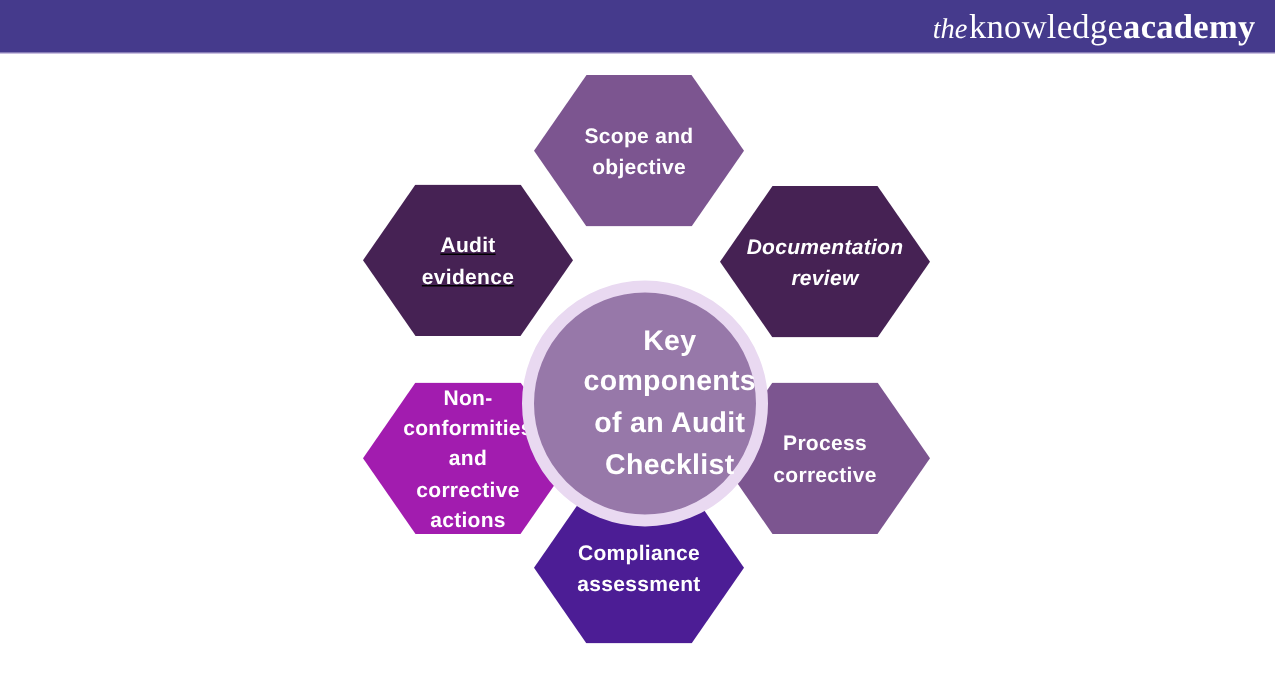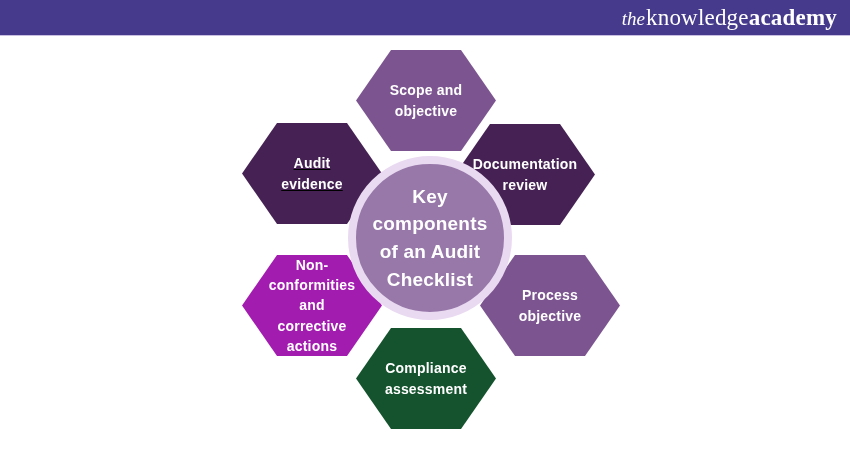--- a/index.html
+++ b/index.html
@@ -61,36 +61,36 @@
   .hex-label {
     color: #ffffff;
     font-size: 14px;
     font-weight: 700;
     line-height: 1.5;
     text-align: center;
     white-space: pre-line;
     letter-spacing: 0.2px;
   }
   .hex-scope          { left: 356px; top:  50px; }
-  .hex-documentation  { left: 455px; top: 124px; }
+  .hex-documentation  { left: 480px; top: 124px; font-style: italic; }
   .hex-process        { left: 480px; top: 255px; }
   .hex-compliance     { left: 356px; top: 328px; }
   .hex-nonconformities{ left: 242px; top: 255px; }
   .hex-audit          { left: 242px; top: 123px; text-decoration: underline; }
   .hex-nonconformities .hex-label { line-height: 1.45; }
 
   .center-circle {
     position: absolute;
-    left: 348px; top: 156px;
+    left: 348px; top: 187px;
     width: 164px; height: 164px;
     border-radius: 50%;
     border: 8px solid #14532d;
     display: flex;
     align-items: center;
-    justify-content: center;
+    justify-content: flex-end;
     z-index: 2;
   }
   .center-label {
     color: #ffffff;
     font-size: 19px;
     font-weight: 700;
     line-height: 1.45;
     text-align: center;
     white-space: pre-line;
     letter-spacing: 0.2px;
@@ -114,24 +114,24 @@
 objective</div>
     </div>
 
     <div class="hex hex-documentation" style="background: rgb(70, 34, 84);">
       <div class="hex-label">Documentation
 review</div>
     </div>
 
     <div class="hex hex-process" style="background: rgb(124, 85, 144);">
       <div class="hex-label">Process
-objective</div>
+corrective</div>
     </div>
 
-    <div class="hex hex-compliance" style="background: #14532d;">
+    <div class="hex hex-compliance" style="background: #4c1d95;">
       <div class="hex-label">Compliance
 assessment</div>
     </div>
 
     <div class="hex hex-nonconformities" style="background: #a21caf;">
       <div class="hex-label">Non-
 conformities
 and
 corrective
 actions</div>

